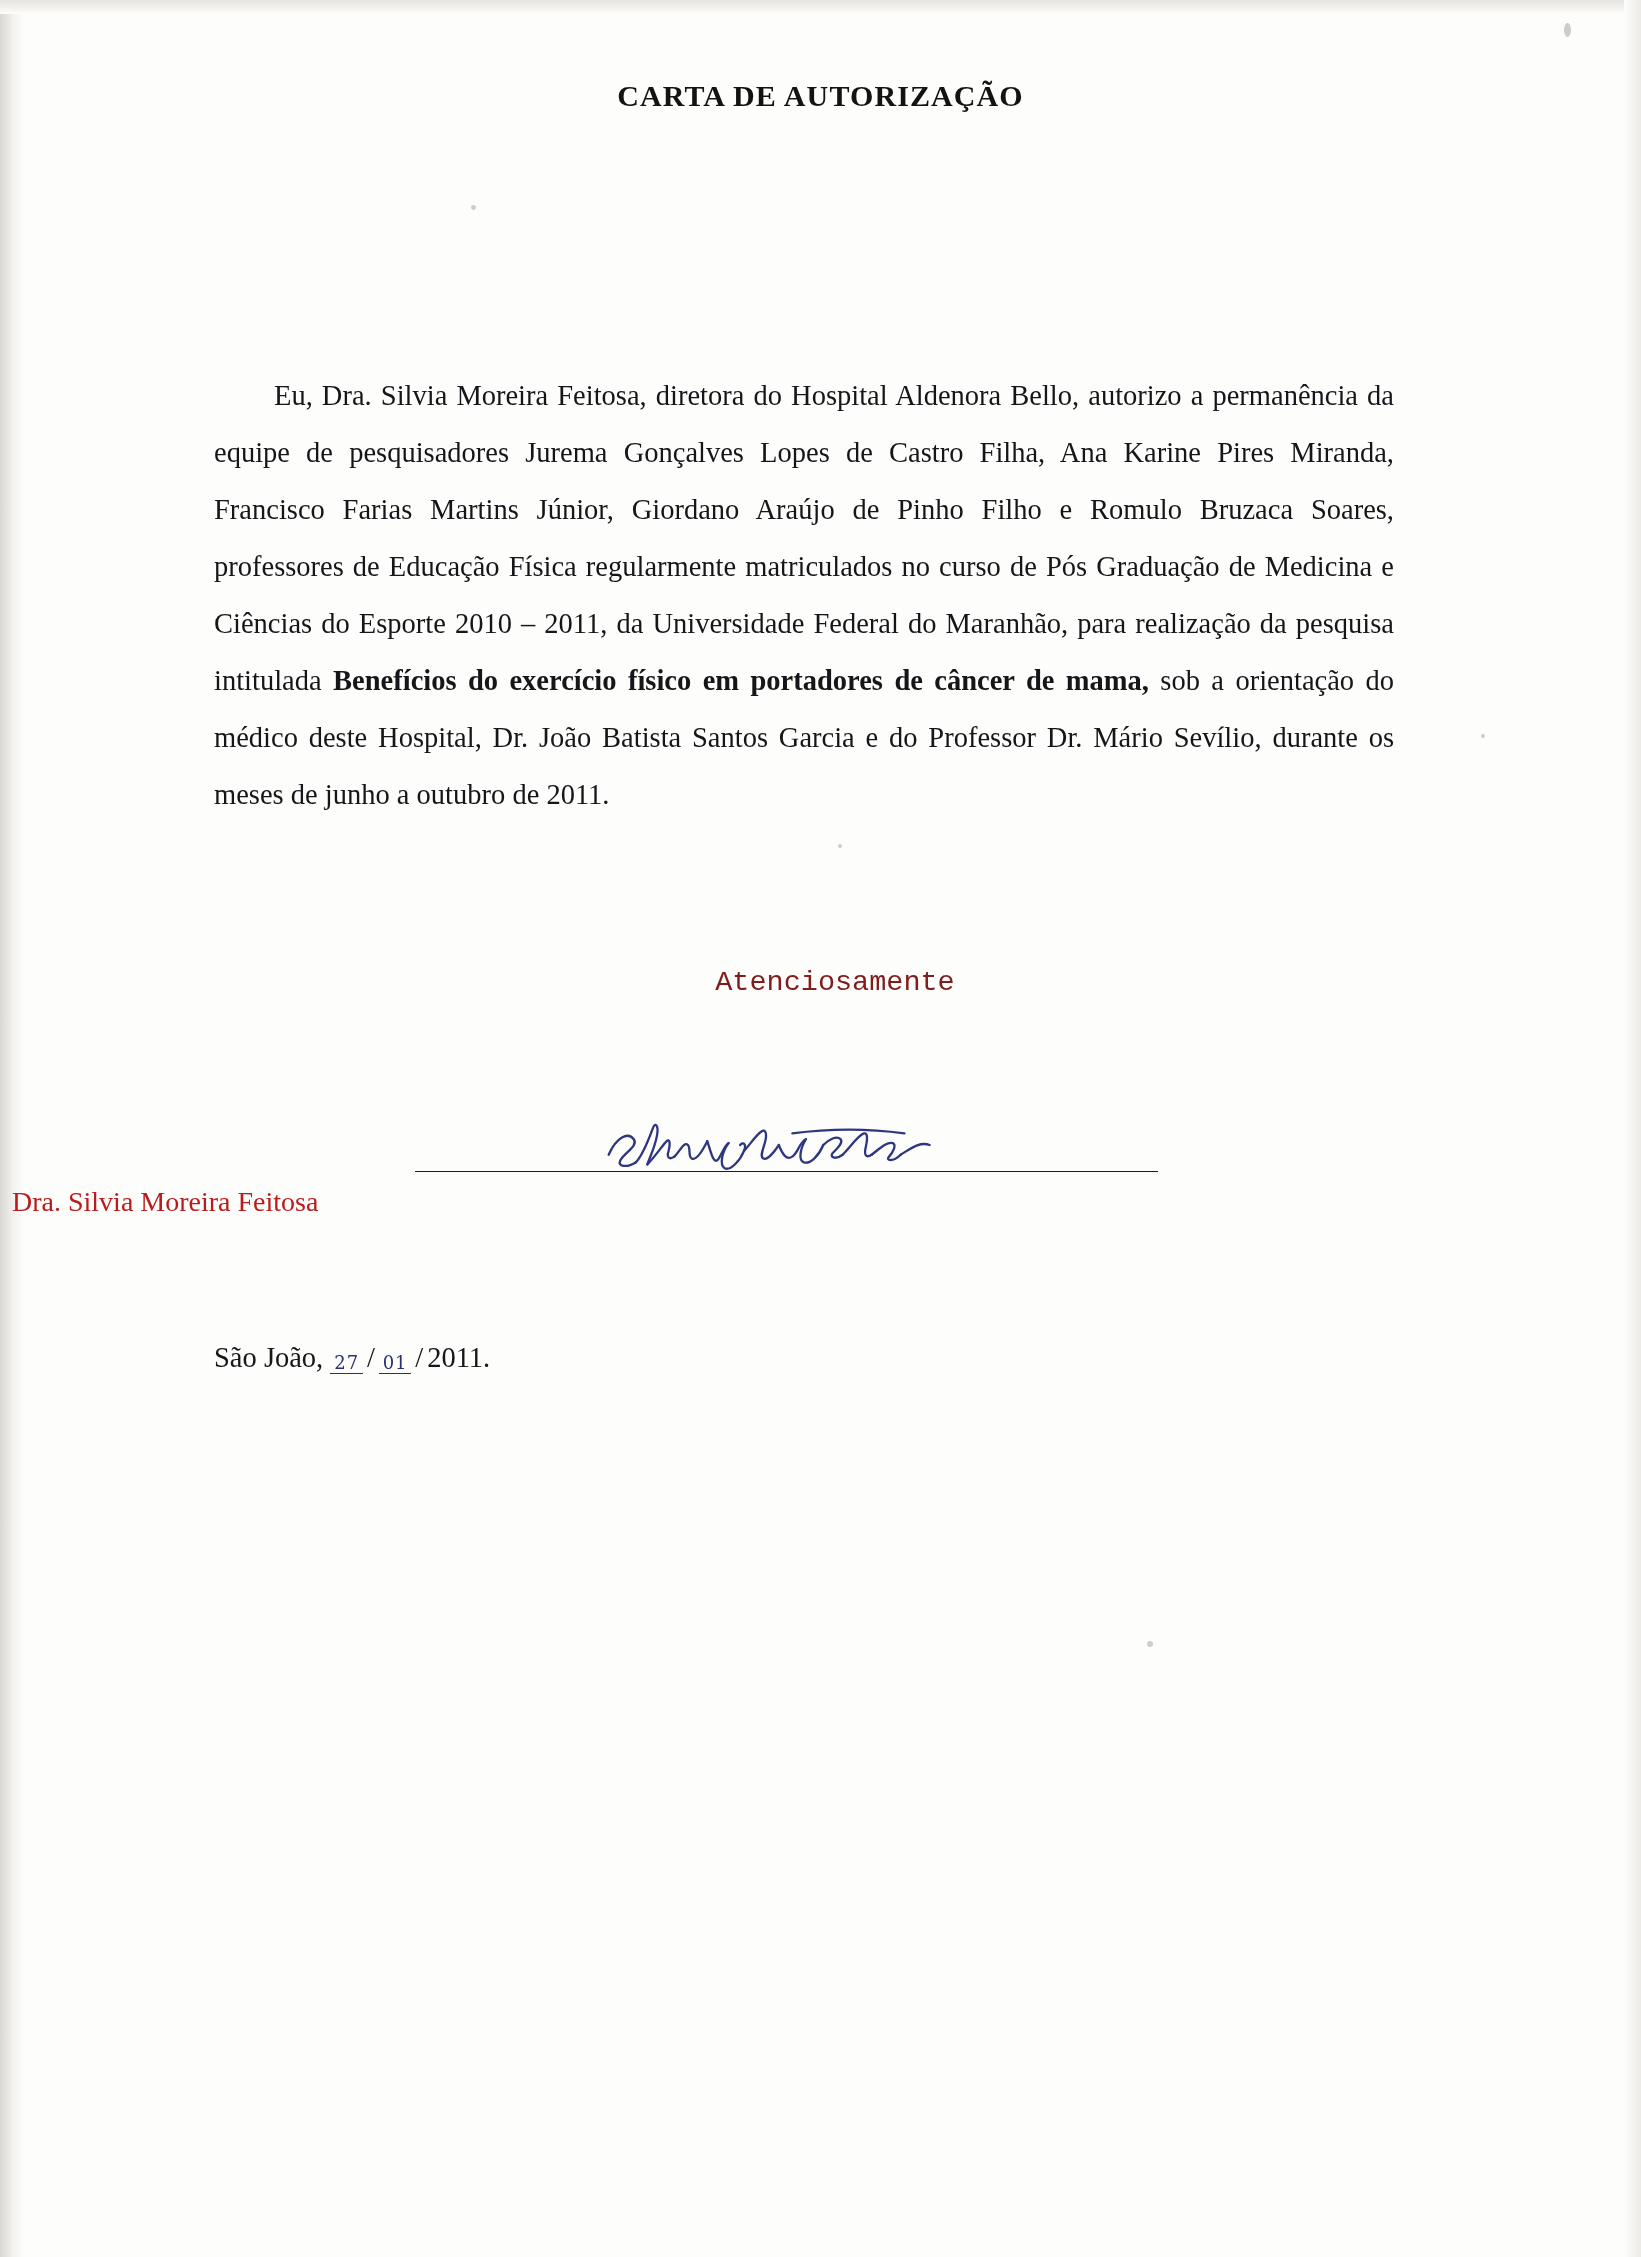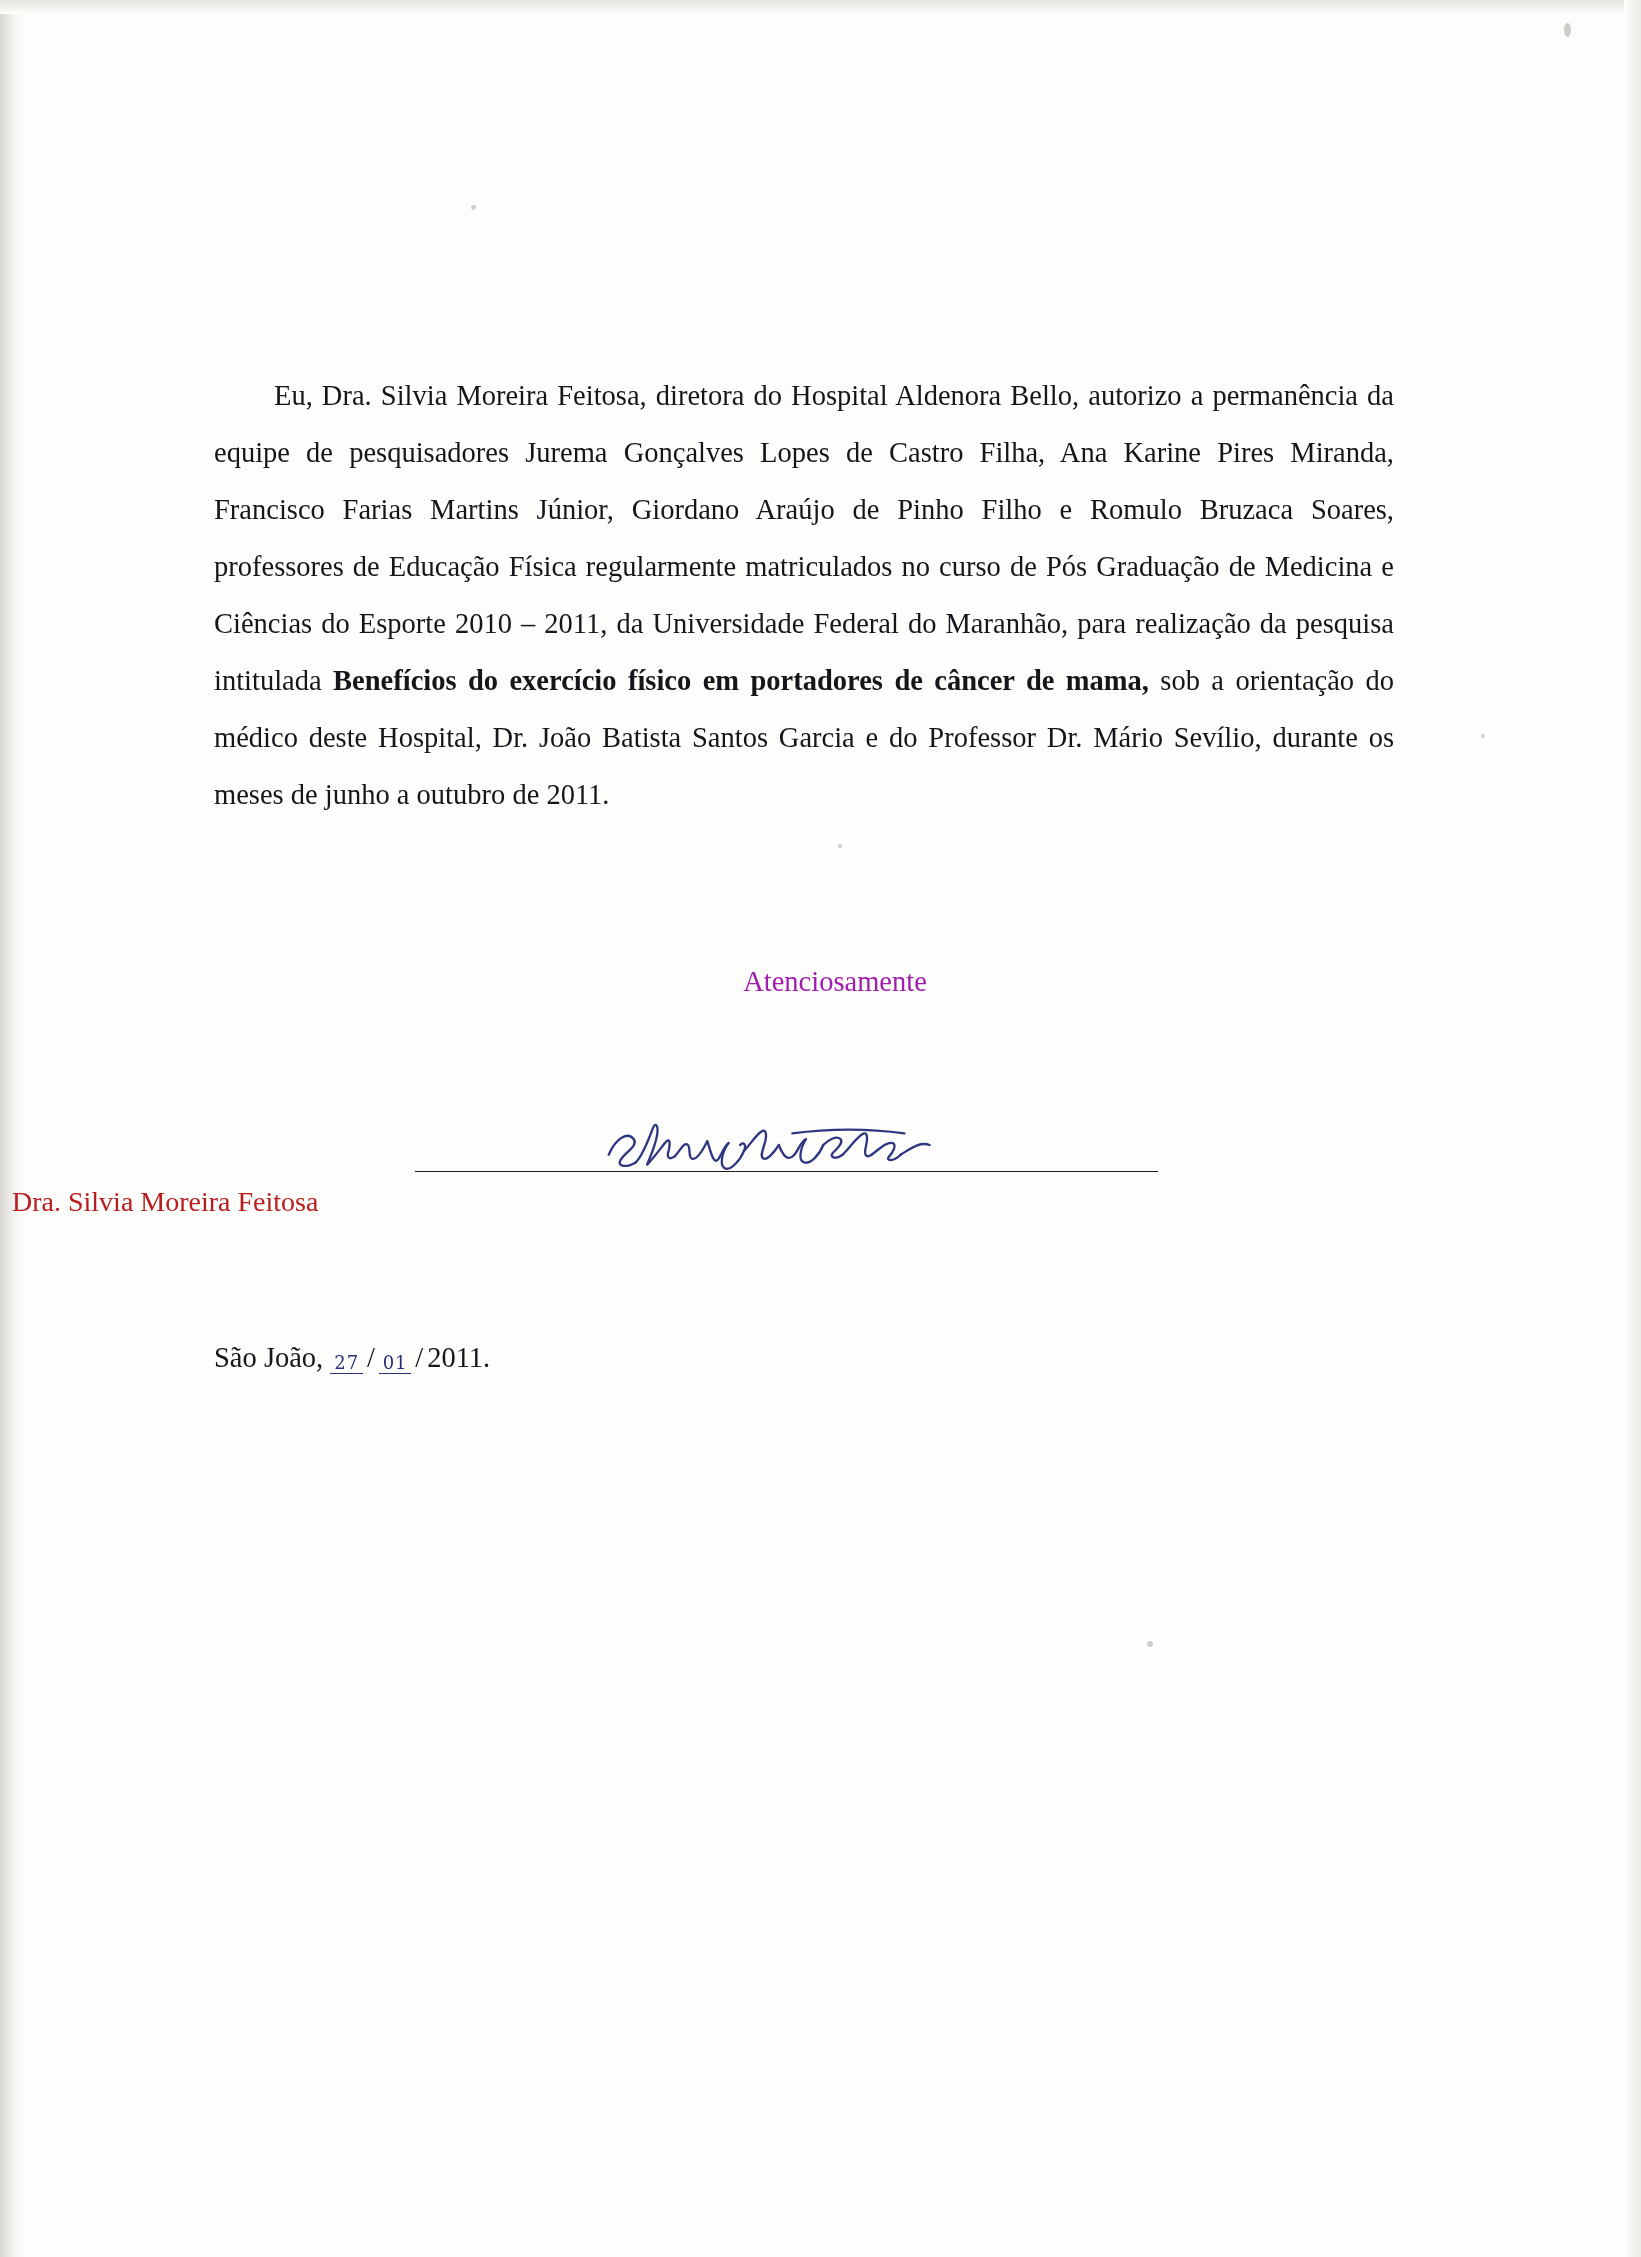--- a/index.html
+++ b/index.html
@@ -79,21 +79,22 @@
     font-weight: bold;
   }
 
   .closing {
     position: absolute;
     top: 966px;
     left: 0;
     width: 100%;
     text-align: center;
     font-size: 28.5px;
-    color: #a21caf;
+    color: #7f1d1d;
+    font-family: Liberation Mono, monospace;
   }
   .closing span { padding-left: 29px; }
 
   .signature-area {
     position: absolute;
     top: 1120px;
     left: 0;
     width: 100%;
   }
   .sig-line {
@@ -148,20 +149,21 @@
   <div class="scan-edge-left"></div>
   <div class="scan-edge-top"></div>
   <div class="scan-edge-right"></div>
 
   <div class="speck" style="left:1564px;top:23px;width:6.8px;height:13.5px;"></div>
   <div class="speck" style="left:471px;top:205px;width:4.8px;height:4.8px;"></div>
   <div class="speck" style="left:1481px;top:734px;width:3.9px;height:3.9px;"></div>
   <div class="speck" style="left:1147px;top:1641px;width:5.8px;height:5.8px;"></div>
   <div class="speck" style="left:838px;top:844px;width:3.9px;height:3.9px;"></div>
 
+  <div class="doc-title">CARTA DE AUTORIZAÇÃO</div>
 
   <div class="body-block">
     <span class="indent"></span><span>Eu, Dra. Silvia Moreira Feitosa, diretora do Hospital Aldenora Bello, autorizo a permanência da equipe de pesquisadores Jurema Gonçalves Lopes de Castro Filha, Ana Karine Pires Miranda, Francisco Farias Martins Júnior, Giordano Araújo de Pinho Filho e Romulo Bruzaca Soares, professores de Educação Física regularmente matriculados no curso de Pós Graduação de Medicina e Ciências do Esporte 2010 – 2011, da Universidade Federal do Maranhão, para realização da pesquisa intitulada </span><span class="title-italic">Benefícios do exercício físico em portadores de câncer de mama,</span><span> sob a orientação do médico deste Hospital, Dr. João Batista Santos Garcia e do Professor Dr. Mário Sevílio, durante os meses de junho a outubro de 2011.</span>
   </div>
 
   <div class="closing">
     <span>Atenciosamente</span>
   </div>
 
   <div class="signature-area">

